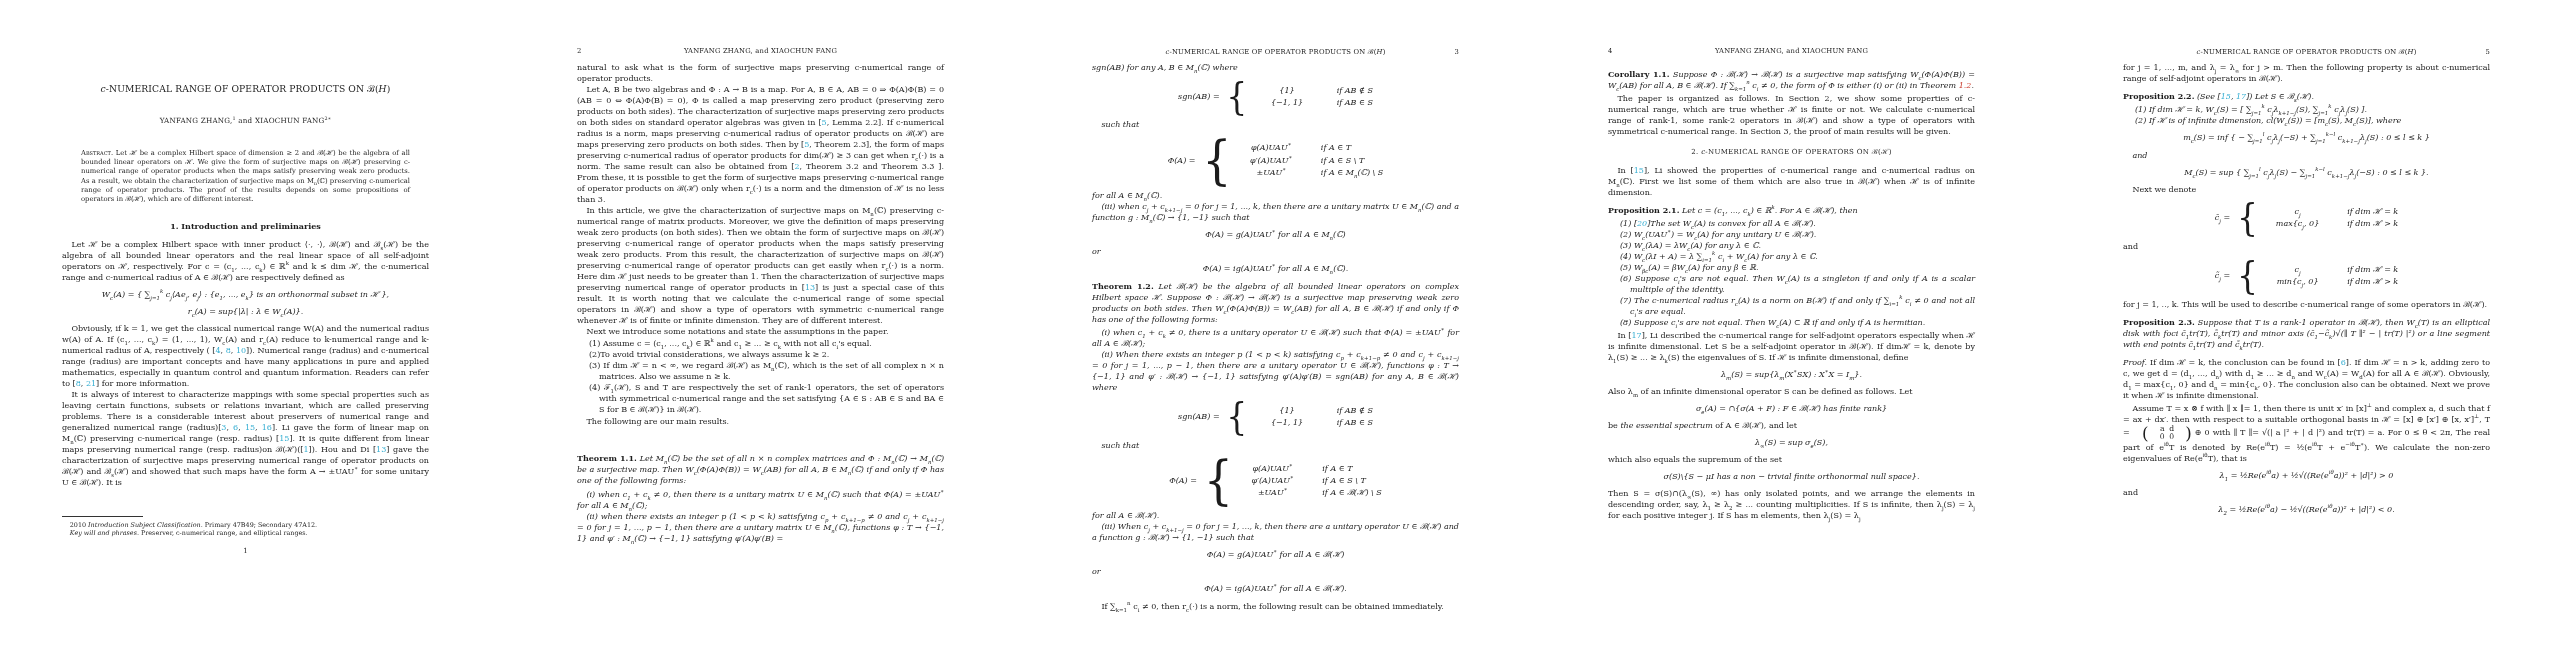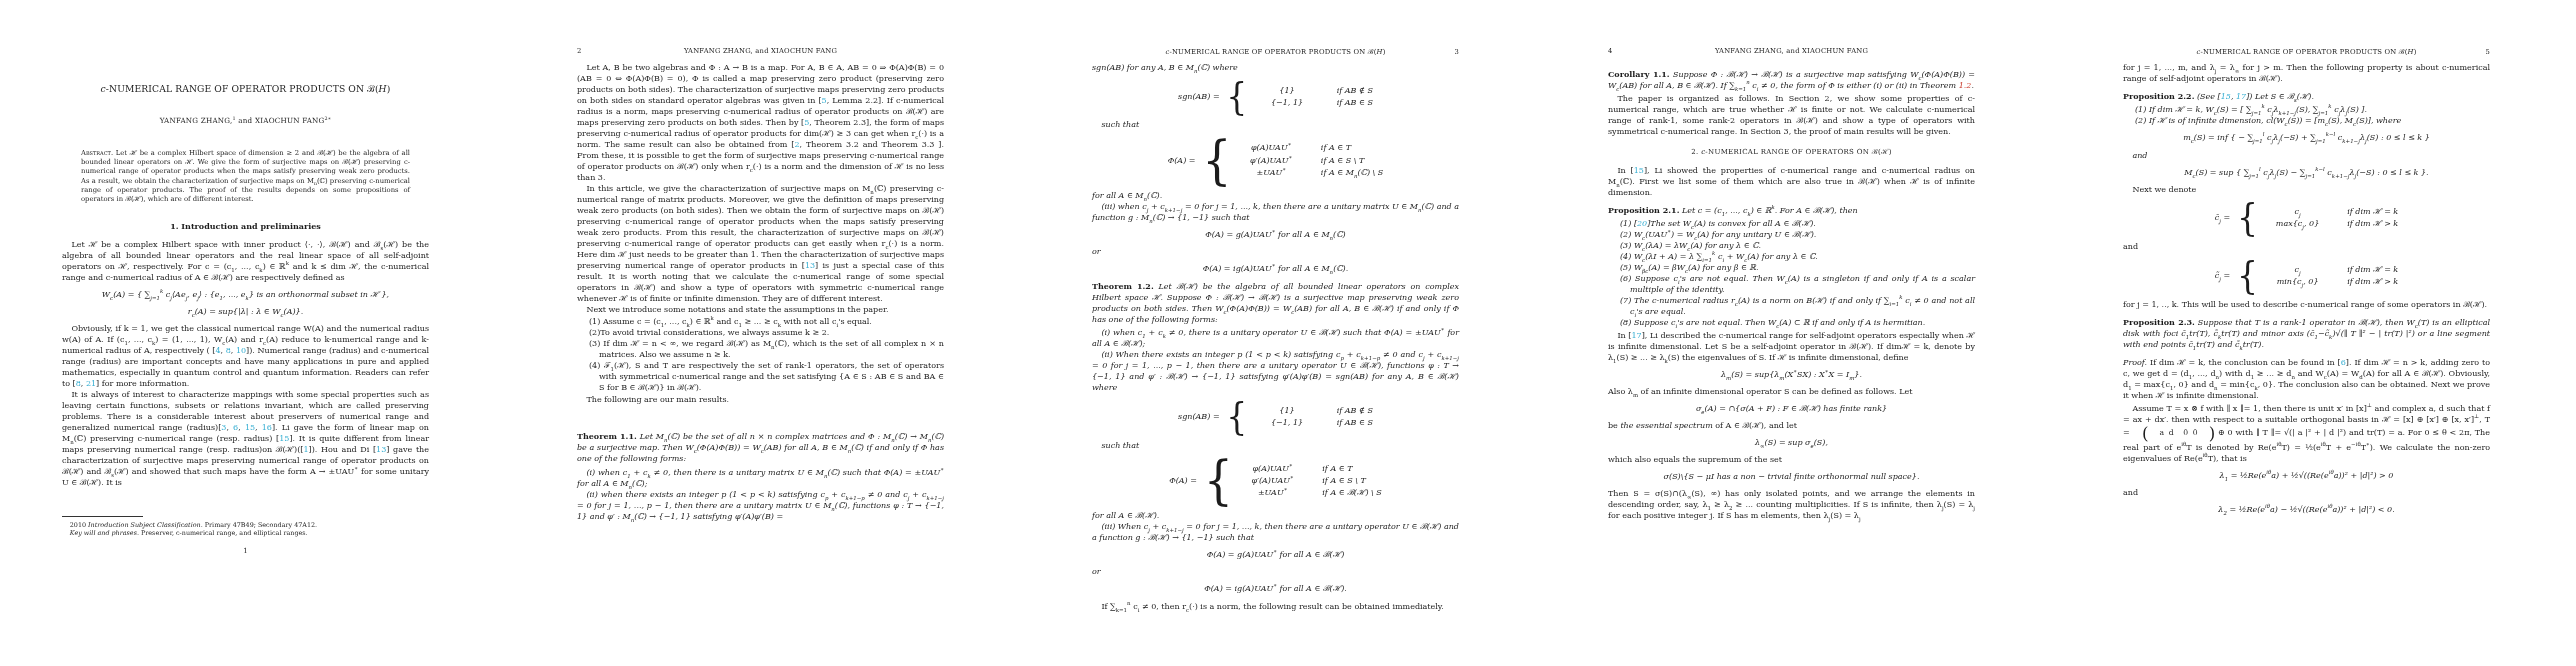--- a/index.html
+++ b/index.html
@@ -43,21 +43,21 @@
   .cite{color:#35aed2;}
   .ref{color:#c8392a;}
   .fnblock{position:absolute;left:62px;width:367px;top:516px;font-size:6.4px;line-height:8.6px;}
   .fnrule{width:81px;border-top:0.6px solid #333;margin-bottom:3.9px;}
   .fnline{text-indent:7.8px;}
   .pageno{text-align:center;font-size:7px;margin-top:9.4px;}
   .wm{position:absolute;top:356px;left:25.6px;transform:translate(-50%,-50%) rotate(-90deg);
       white-space:nowrap;color:#8a8a8a;font-size:16.7px;letter-spacing:0.6px;font-family:"DejaVu Serif",serif;}
   .mx{display:inline-flex;align-items:center;vertical-align:middle;font-style:inherit;}
   .mxp{font-size:16.7px;line-height:1;font-weight:300;}
-  .mxc{display:inline-flex;flex-direction:row;line-height:1.05;text-align:right;font-size:.95em;padding:0 1.7px;}
+  .mxc{display:inline-flex;flex-direction:column;line-height:1.05;text-align:right;font-size:.95em;padding:0 1.7px;}
   em{font-style:italic;}
 </style>
 </head>
 <body>
 
 <div class="wm">arXiv:1901.05245v1  [math.FA]  16 Jan 2019</div>
 <div id="pages-root">
     <div class="page" style="left: 0px;">
       <div class="fnblock">
         <div class="fnrule"></div>
@@ -77,20 +77,21 @@
         <div class="para">It is always of interest to characterize mappings with some special properties such as leaving certain functions, subsets or relations invariant, which are called preserving problems.  There is a considerable interest about preservers of numerical range and generalized numerical range (radius)[<span class="cite">3</span>, <span class="cite">6</span>, <span class="cite">15</span>, <span class="cite">16</span>].  Li gave the form of linear map on M<sub>n</sub>(ℂ) preserving c-numerical range (resp. radius) [<span class="cite">15</span>].  It is quite different from linear maps preserving numerical range (resp. radius)on ℬ(ℋ)([<span class="cite">1</span>]).  Hou and Di [<span class="cite">13</span>] gave the characterization of surjective maps preserving numerical range of operator products on ℬ(ℋ) and ℬ<sub>s</sub>(ℋ) and showed that such maps have the form A → ±UAU<sup>∗</sup> for some unitary U ∈ ℬ(ℋ).  It is</div>
       </div>
     </div>
     <div class="page" style="left: 515px;">
       <div class="phead">
         <span class="hl">2</span>
         <span class="hc">YANFANG ZHANG, and XIAOCHUN FANG</span>
         <span class="hr"></span>
       </div>
       <div class="pbody">
+        <div class="para ni">natural to ask what is the form of surjective maps preserving c-numerical range of operator products.</div>
         <div class="para">Let A, B be two algebras and Φ : A → B is a map.  For A, B ∈ A, AB = 0 ⇒ Φ(A)Φ(B) = 0 (AB = 0 ⇔ Φ(A)Φ(B) = 0), Φ is called a map preserving zero product (preserving zero products on both sides).  The characterization of surjective maps preserving zero products on both sides on standard operator algebras was given in [<span class="cite">5</span>, Lemma 2.2].  If c-numerical radius is a norm, maps preserving c-numerical radius of operator products on ℬ(ℋ) are maps preserving zero products on both sides.  Then by [<span class="cite">5</span>, Theorem 2.3], the form of maps preserving c-numerical radius of operator products for dim(ℋ) ≥ 3 can get when r<sub>c</sub>(·) is a norm.  The same result can also be obtained from [<span class="cite">2</span>, Theorem 3.2 and Theorem 3.3 ].  From these, it is possible to get the form of surjective maps preserving c-numerical range of operator products on ℬ(ℋ) only when r<sub>c</sub>(·) is a norm and the dimension of ℋ is no less than 3.</div>
         <div class="para">In this article, we give the characterization of surjective maps on M<sub>n</sub>(ℂ) preserving c-numerical range of matrix products.  Moreover, we give the definition of maps preserving weak zero products (on both sides).  Then we obtain the form of surjective maps on ℬ(ℋ) preserving c-numerical range of operator products when the maps satisfy preserving weak zero products.  From this result, the characterization of surjective maps on ℬ(ℋ) preserving c-numerical range of operator products can get easily when r<sub>c</sub>(·) is a norm.  Here dim ℋ just needs to be greater than 1.  Then the characterization of surjective maps preserving numerical range of operator products in [<span class="cite">13</span>] is just a special case of this result.  It is worth noting that we calculate the c-numerical range of some special operators in ℬ(ℋ) and show a type of operators with symmetric c-numerical range whenever ℋ is of finite or infinite dimension.  They are of different interest.</div>
         <div class="para">Next we introduce some notations and state the assumptions in the paper.</div>
         <div class="list">
           <div class="li">(1) Assume c = (c<sub>1</sub>, ..., c<sub>k</sub>) ∈ ℝ<sup>k</sup> and c<sub>1</sub> ≥ ... ≥ c<sub>k</sub> with not all c<sub>i</sub>'s equal.</div>
           <div class="li">(2)To avoid trivial considerations, we always assume k ≥ 2.</div>
           <div class="li">(3) If dim ℋ = n &lt; ∞, we regard ℬ(ℋ) as M<sub>n</sub>(ℂ), which is the set of all complex n × n matrices.  Also we assume n ≥ k.</div>
           <div class="li">(4) ℱ<sub>1</sub>(ℋ), S and T are respectively the set of rank-1 operators, the set of operators with symmetrical c-numerical range and the set satisfying {A ∈ S : AB ∈ S and BA ∈ S for  B ∈ ℬ(ℋ)} in ℬ(ℋ).</div>
         </div>
         <div class="para">The following are our main results.</div>

